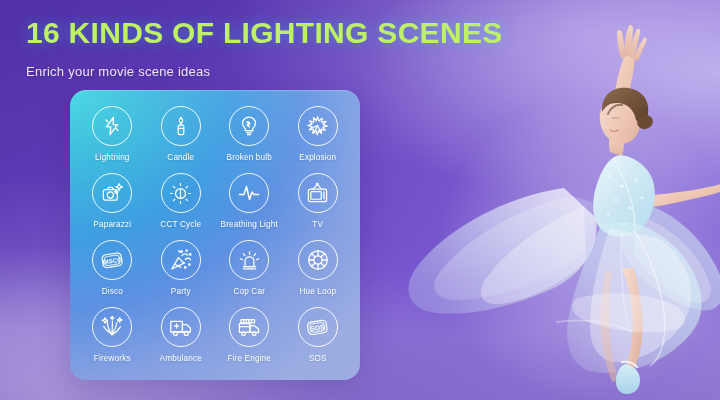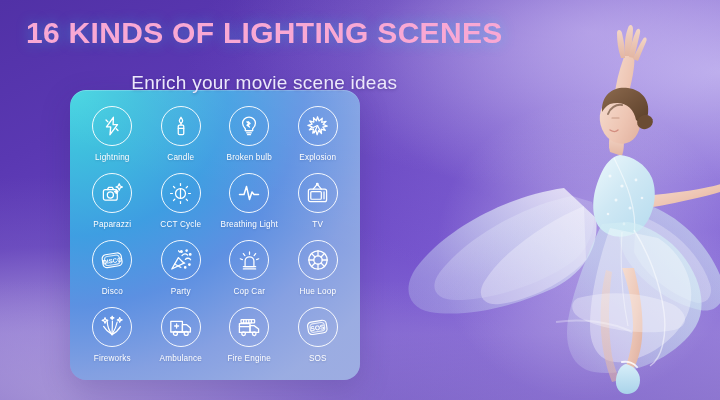--- a/index.html
+++ b/index.html
@@ -25,29 +25,28 @@
   }
   .bg-floor {
     position:absolute; left:0; right:0; bottom:0; height:120px;
     background:linear-gradient(180deg, rgba(160,140,215,0) 0%, rgba(150,128,210,0.30) 45%, rgba(120,96,190,0.42) 100%);
   }
 
   
   .heading { position:absolute; left:26px; top:18px; z-index:8; }
   .title {
     font-size:30px; font-weight:bold; letter-spacing:0.3px;
-    color:#f9a8d4; line-height:1;
+    color:#bef264; line-height:1;
     text-shadow:0 0 14px rgba(33,220,251,0.38);
     white-space:nowrap;
   }
   .subtitle {
-    margin-top:24px; font-size:19px; color:#ece8fb;
+    margin-top:16px; font-size:13px; color:#ece8fb;
     letter-spacing:0.25px; font-weight:400; white-space:nowrap;
     text-shadow:0 1px 3px rgba(40,20,90,0.35);
-    text-align:center;
   }
 
   
   .card {
     position:absolute; left:70px; top:90px; width:290px; height:290px;
     border-radius:16px; z-index:7;
     background:
       radial-gradient(130% 120% at 0% 0%, rgba(70,215,225,0.95) 0%, rgba(62,190,222,0.92) 18%, rgba(62,156,226,0.90) 42%, rgba(96,142,226,0.88) 62%, rgba(139,160,226,0.88) 82%, rgba(160,174,226,0.86) 100%),
       linear-gradient(135deg, #46d3dd 0%, #3f9fe0 45%, #8ba4e2 100%);
     box-shadow:0 10px 30px rgba(50,30,110,0.22), inset 0 1px 0 rgba(255,255,255,0.22);

